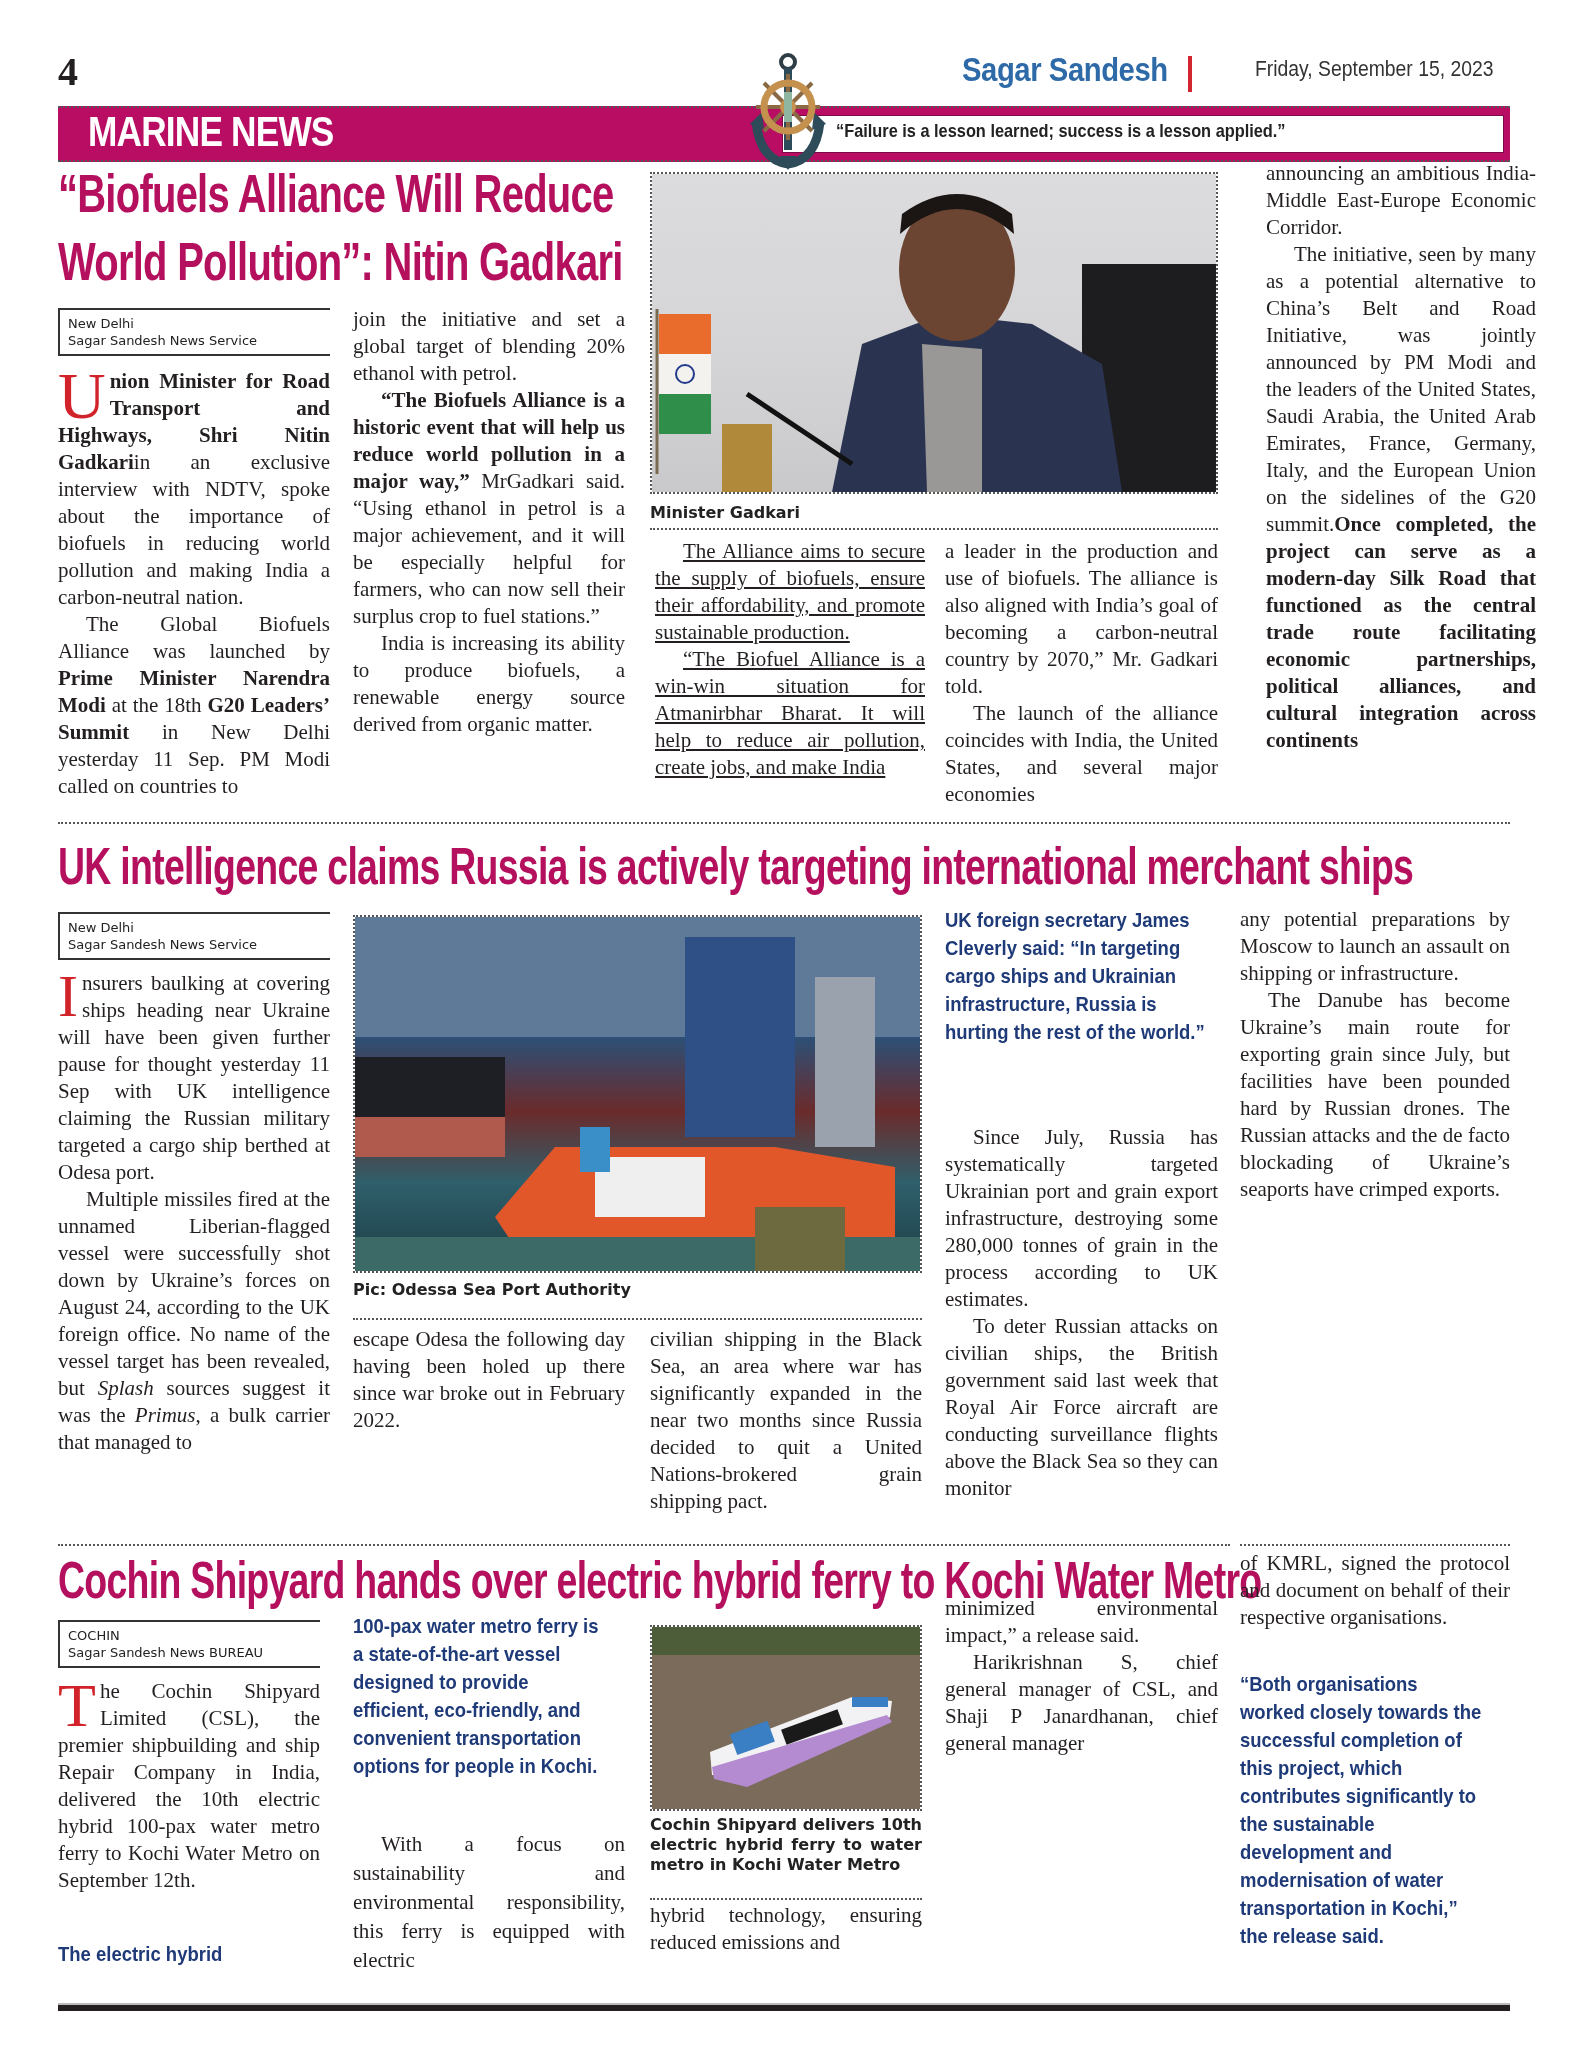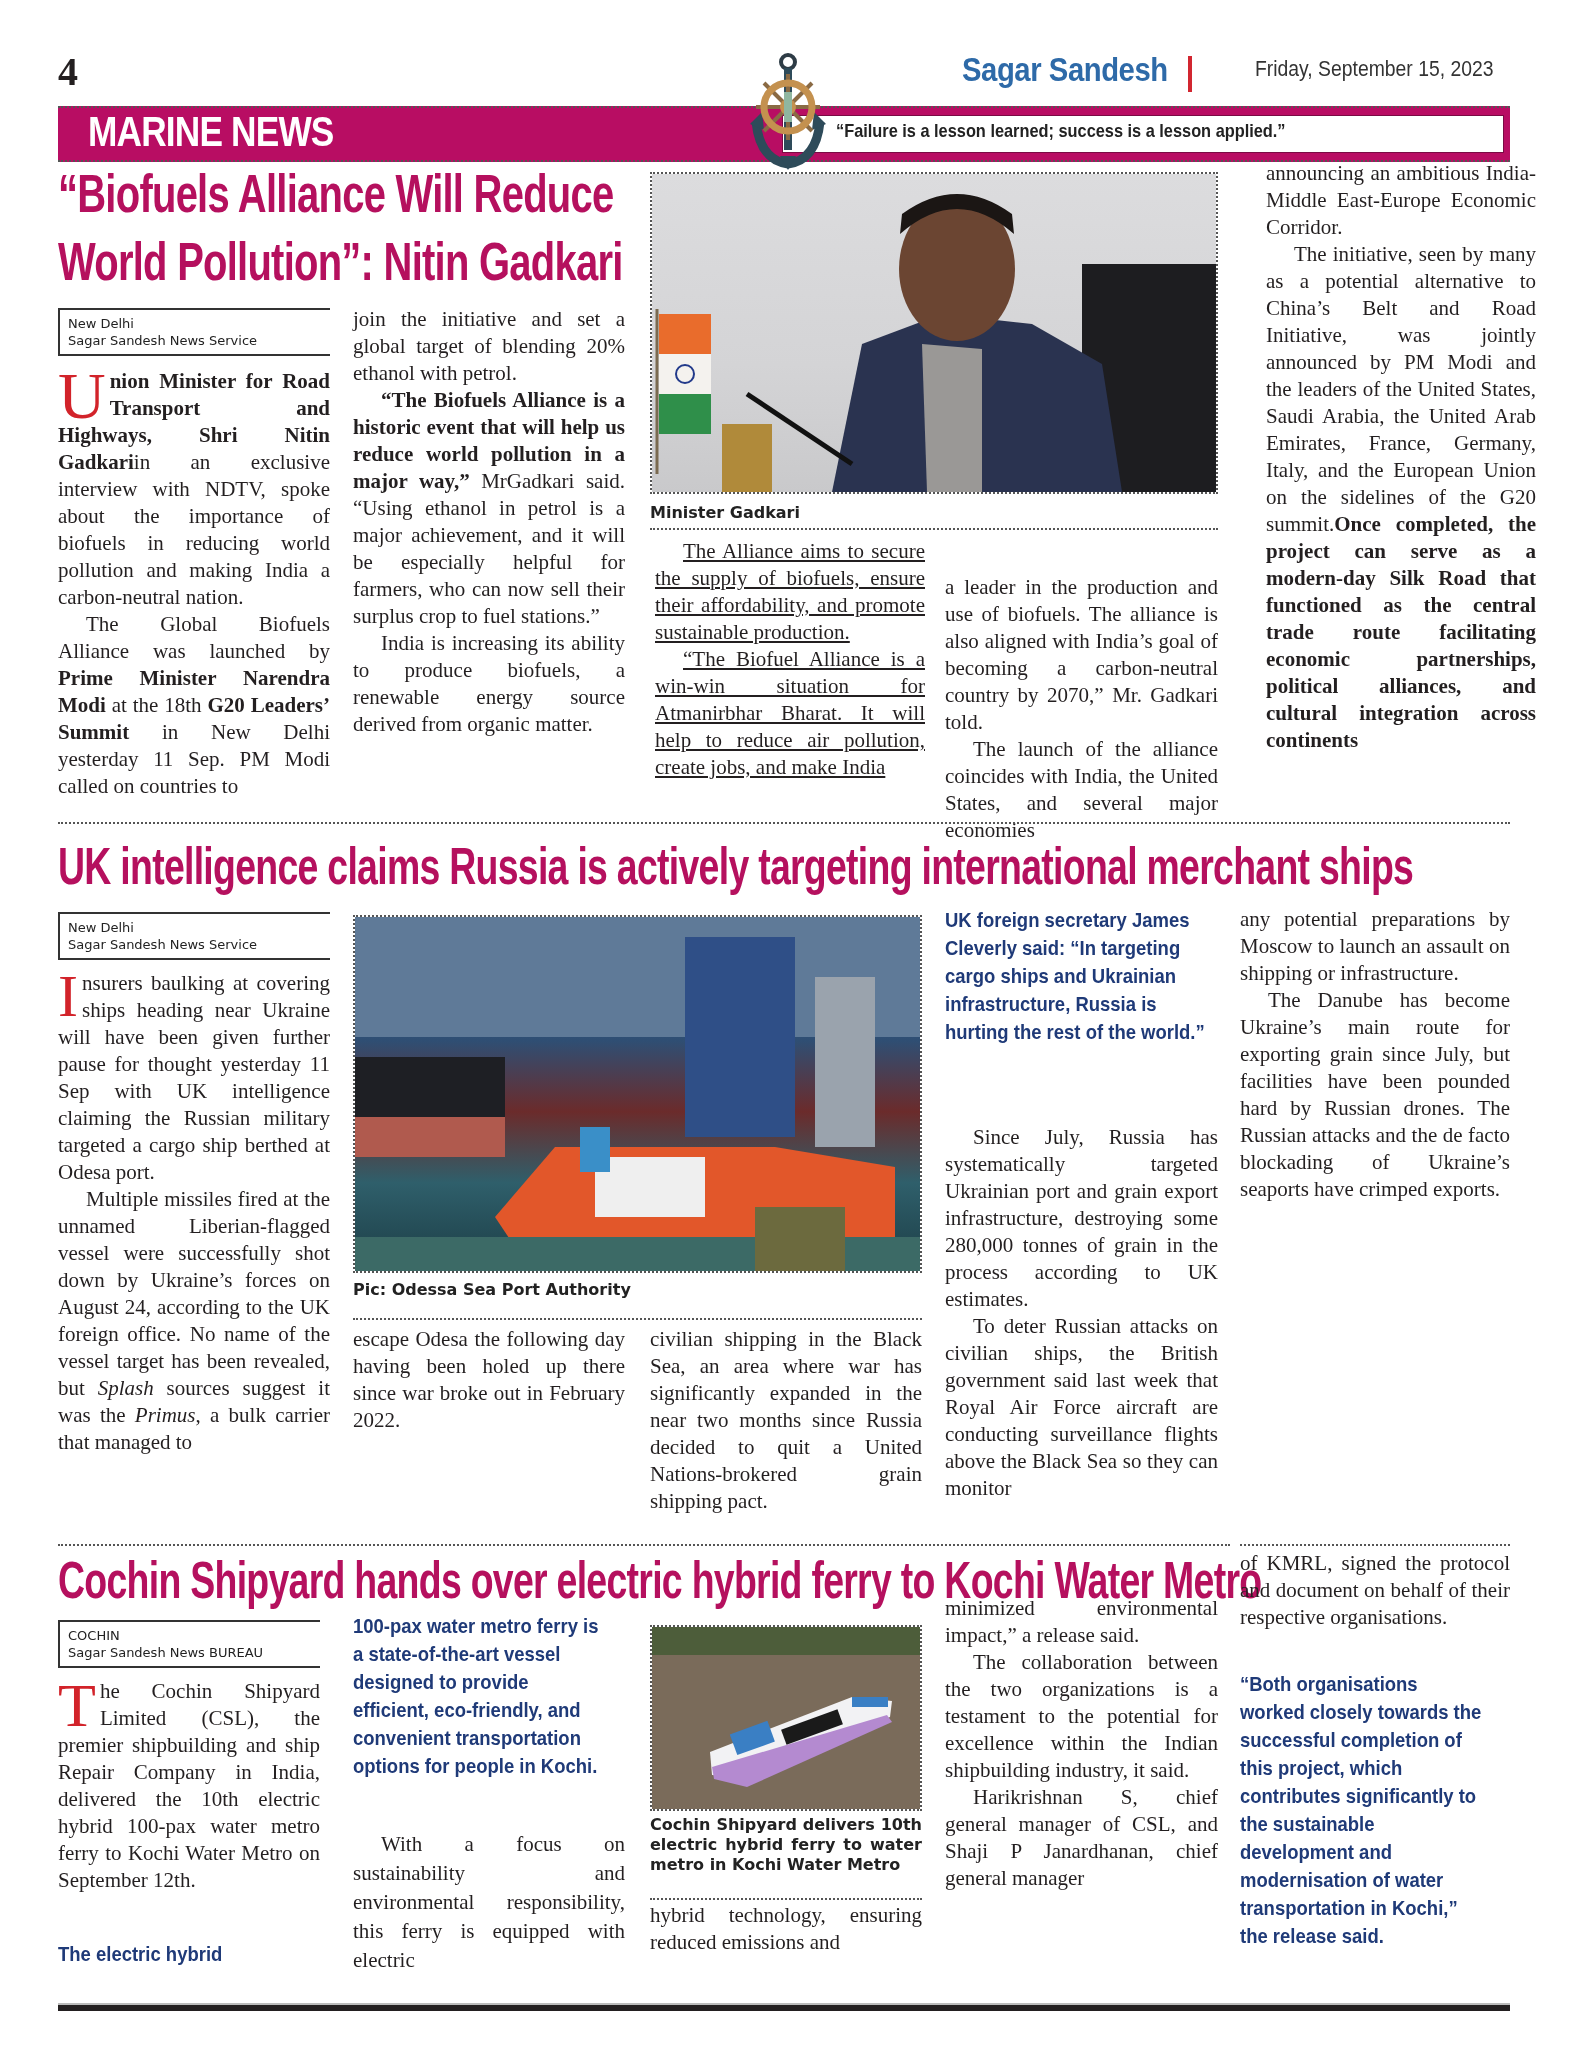--- a/index.html
+++ b/index.html
@@ -121,21 +121,21 @@
     </svg>
   </div>
 </div>
 <div class="abs caption" style="left:650px; top:503px;">Minister Gadkari</div>
 <div class="abs dotted-h" style="left:650px; top:528px; width:568px;"></div>
 
 <div class="abs col" style="left:655px; top:538px; width:270px;text-decoration:underline;">
   <p>The Alliance aims to secure the supply of biofuels, ensure their affordability, and promote sustainable production.</p>
   <p>“The Biofuel Alliance is a win-win situation for Atmanirbhar Bharat. It will help to reduce air pollution, create jobs, and make India</p>
 </div>
-<div class="abs col" style="left:945px; top:538px; width:273px;margin-top:36px;">
+<div class="abs col" style="left:945px; top:538px; width:273px;">
   <p class="noindent">a leader in the production and use of biofuels. The alliance is also aligned with India’s goal of becoming a carbon-neutral country by 2070,” Mr. Gadkari told.</p>
   <p>The launch of the alliance coincides with India, the United States, and several major economies</p>
 </div>
 <div class="abs col" style="left:1240px; top:160px; width:270px;margin-left:26px;">
   <p class="noindent">announcing an ambitious India-Middle East-Europe Economic Corridor.</p>
   <p><span>The initiative, seen by many as a potential alternative to China’s Belt and Road Initiative, was jointly announced by PM Modi and the leaders of the United States, Saudi Arabia, the United Arab Emirates, France, Germany, Italy, and the European Union on the sidelines of the G20 summit.</span><b>Once completed, the project can serve as a modern-day Silk Road that functioned as the central trade route facilitating economic partnerships, political alliances, and cultural integration across continents</b></p>
 </div>
 
 <div class="abs dotted-h" style="left:58px; top:822px; width:1452px;"></div>
 
@@ -228,21 +228,20 @@
   </div>
 </div>
 <div class="abs caption" style="left:650px; top:1815px; width:272px; line-height:20px; text-align:justify;">Cochin Shipyard delivers 10th electric hybrid ferry to water metro in Kochi Water Metro</div>
 <div class="abs dotted-h" style="left:650px; top:1898px; width:272px;"></div>
 <div class="abs col" style="left:650px; top:1902px; width:272px;">
   <p class="noindent">hybrid technology, ensuring reduced emissions and</p>
 </div>
 
 <div class="abs col" style="left:945px; top:1595px; width:273px;font-family:Liberation Serif, serif;">
   <p class="noindent">minimized environmental impact,” a release said.</p>
-  <p>The collaboration between the two organizations is a testament to the potential for excellence within the Indian shipbuilding industry, it said.</p>
   <p>Harikrishnan S, chief general manager of CSL, and Shaji P Janardhanan, chief general manager</p>
 </div>
 
 <div class="abs col" style="left:1240px; top:1550px; width:270px;">
   <p class="noindent">of KMRL, signed the protocol and document on behalf of their respective organisations.</p>
 </div>
 <div class="abs pullquote" style="left:1240px; top:1670px; width:275px;">“Both organisations worked closely towards the successful completion of this project, which contributes significantly to the sustainable development and modernisation of water transportation in Kochi,” the release said.</div>
 
 <div class="abs solid-rule" style="left:58px; top:2003px; width:1452px;"></div>
 

